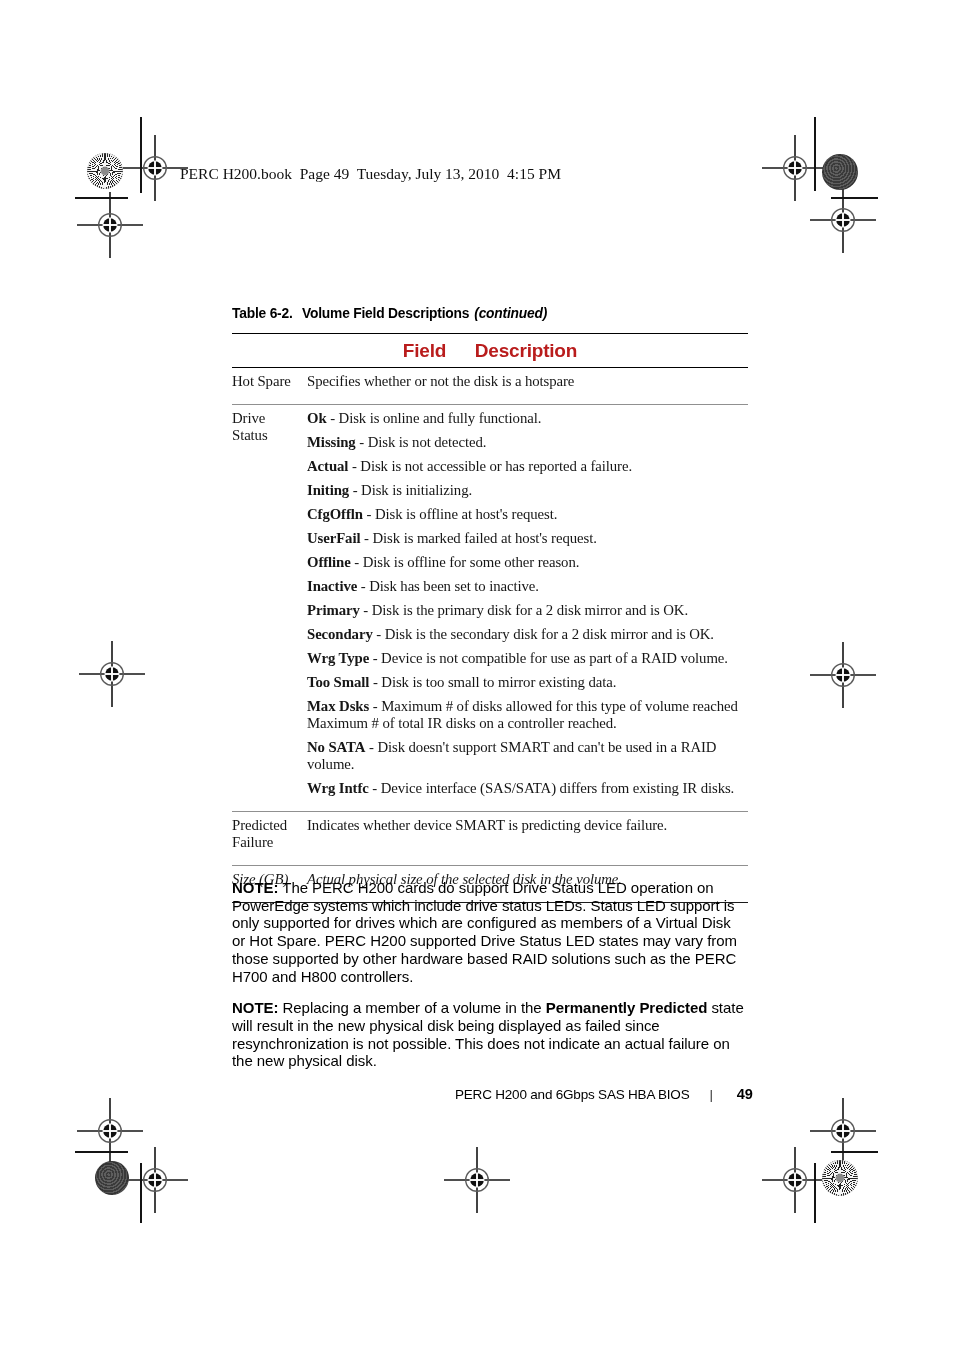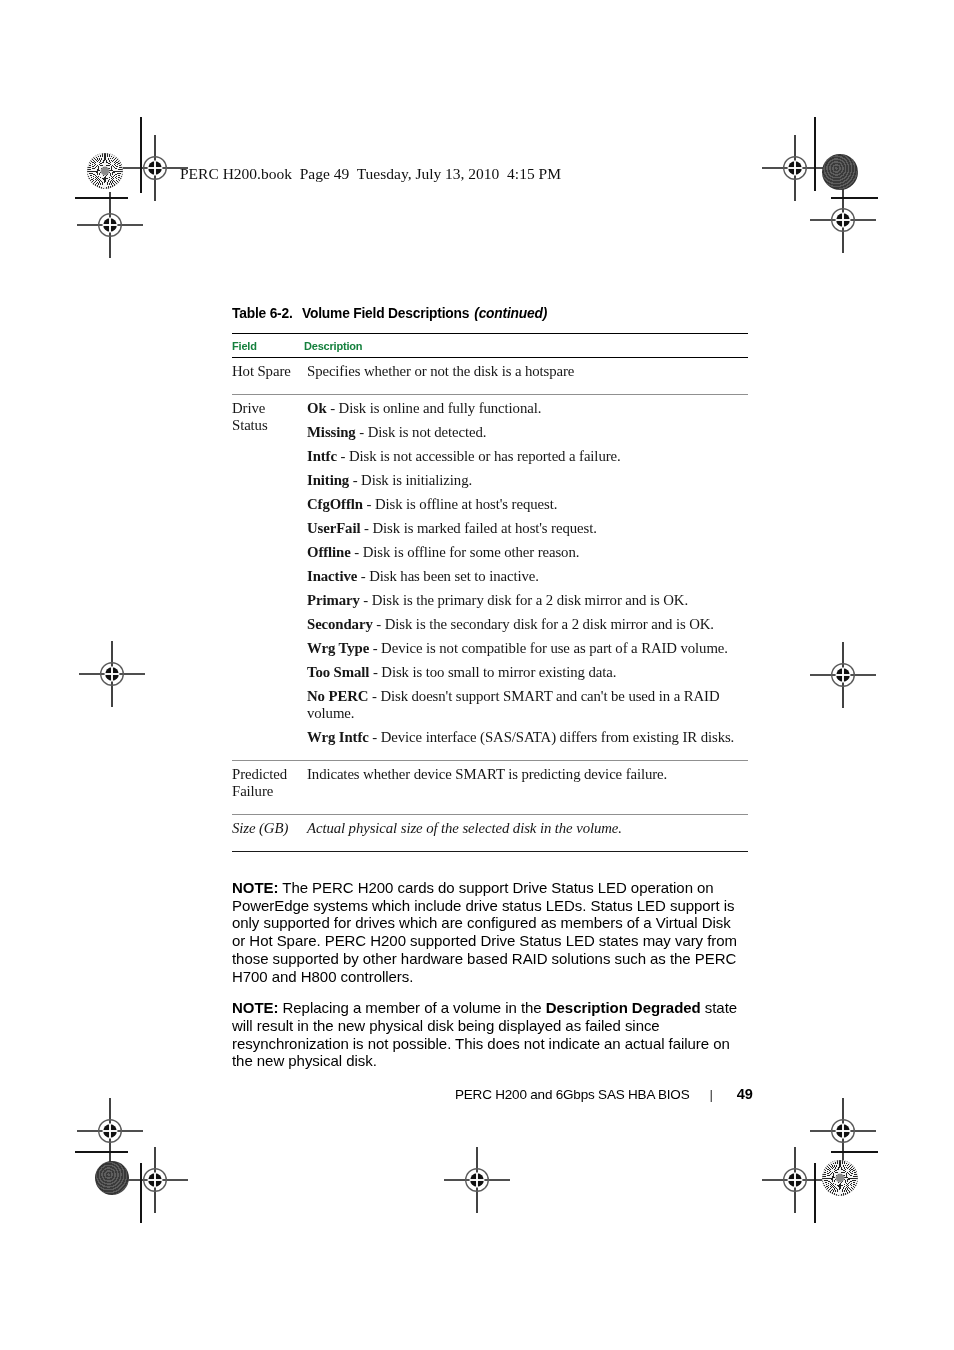--- a/index.html
+++ b/index.html
@@ -29,22 +29,22 @@
 
   
   .table-title{position:absolute;left:232px;top:306px;font-weight:bold;font-size:13.8px;
                letter-spacing:-0.2px;color:#000;white-space:nowrap;}
   .table-title .tlabel{display:inline-block;width:70px;}
   .table-title .tcont{font-style:italic;margin-left:5px;}
 
   .vtable{position:absolute;left:232px;top:333px;width:516px;border-top:1.8px solid #000;
           font-family:"Liberation Serif",serif;font-size:14.8px;color:#161616;letter-spacing:-0.1px;}
   .vhead{display:flex;border-bottom:1.8px solid #000;padding:6px 0 5px;
-         font-family:"Liberation Sans",sans-serif;font-weight:bold;font-size:11px;
-         letter-spacing:-0.2px;color:#15803d;}
+         font-family:"Liberation Sans",sans-serif;font-weight:bold;font-size:19px;
+         letter-spacing:-0.2px;color:#b91c1c;justify-content:center;}
   .col-field{width:72px;flex:none;}
   .vrow{display:flex;border-bottom:1px solid #909090;padding:5px 0 14px;}
   .vrow:last-child{border-bottom:1.6px solid #1a1a1a;font-style:italic;}
   .vcell-field{width:72px;flex:none;line-height:17px;padding-right:3px;}
   .vcell-desc{flex:1;line-height:17px;}
   .vcell-desc p{margin:0 0 7px 0;}
   .vcell-desc p:last-child{margin-bottom:0;}
   .vcell-desc b{font-weight:bold;}
 
   
@@ -141,52 +141,53 @@
           <div class="vcell-field">Hot Spare</div>
           <div class="vcell-desc">
             <p class="entry">Specifies whether or not the disk is a hotspare</p>
           </div>
         </div>
         <div class="vrow">
           <div class="vcell-field">Drive Status</div>
           <div class="vcell-desc">
             <p class="entry"><b>Ok</b> - Disk is online and fully functional.</p>
             <p class="entry"><b>Missing</b> - Disk is not detected.</p>
-            <p class="entry"><b>Intfc</b> - Disk is not accessible or has reported a failure.</p>
+            <p class="entry"><b>Actual</b> - Disk is not accessible or has reported a failure.</p>
             <p class="entry"><b>Initing</b> - Disk is initializing.</p>
             <p class="entry"><b>CfgOffln</b> - Disk is offline at host's request.</p>
             <p class="entry"><b>UserFail</b> - Disk is marked failed at host's request.</p>
             <p class="entry"><b>Offline</b> - Disk is offline for some other reason.</p>
             <p class="entry"><b>Inactive</b> - Disk has been set to inactive.</p>
             <p class="entry"><b>Primary</b> - Disk is the primary disk for a 2 disk mirror and is OK.</p>
             <p class="entry"><b>Secondary</b> - Disk is the secondary disk for a 2 disk mirror and is OK.</p>
             <p class="entry"><b>Wrg Type</b> - Device is not compatible for use as part of a RAID volume.</p>
             <p class="entry"><b>Too Small</b> - Disk is too small to mirror existing data.</p>
-            <p class="entry"><b>No PERC</b> - Disk doesn't support SMART and can't be used in a RAID volume.</p>
+            <p class="entry"><b>Max Dsks</b> - Maximum # of disks allowed for this type of volume reached Maximum # of total IR disks on a controller reached.</p>
+            <p class="entry"><b>No SATA</b> - Disk doesn't support SMART and can't be used in a RAID volume.</p>
             <p class="entry"><b>Wrg Intfc</b> - Device interface (SAS/SATA) differs from existing IR disks.</p>
           </div>
         </div>
         <div class="vrow">
           <div class="vcell-field">Predicted Failure</div>
           <div class="vcell-desc">
             <p class="entry">Indicates whether device SMART is predicting device failure.</p>
           </div>
         </div>
         <div class="vrow">
           <div class="vcell-field">Size (GB)</div>
           <div class="vcell-desc">
             <p class="entry">Actual physical size of the selected disk in the volume.</p>
           </div>
         </div>
       </div>
   </div>
 
   <div class="notes" id="notes">
       <p class="note"><b>NOTE:</b> The PERC H200 cards do support Drive Status LED operation on PowerEdge systems which include drive status LEDs. Status LED support is only supported for drives which are configured as members of a Virtual Disk or Hot Spare. PERC H200 supported Drive Status LED states may vary from those supported by other hardware based RAID solutions such as the PERC H700 and H800 controllers.</p>
-      <p class="note"><b>NOTE:</b> Replacing a member of a volume in the <b>Description Degraded</b> state will result in the new physical disk being displayed as failed since resynchronization is not possible. This does not indicate an actual failure on the new physical disk.</p>
+      <p class="note"><b>NOTE:</b> Replacing a member of a volume in the <b>Permanently Predicted</b> state will result in the new physical disk being displayed as failed since resynchronization is not possible. This does not indicate an actual failure on the new physical disk.</p>
     </div>
 
   <div class="footer">
     <span>PERC H200 and 6Gbps SAS HBA BIOS</span>
     <span class="sep">|</span>
     <span class="pageno">49</span>
   </div>
 
 </div>
 

